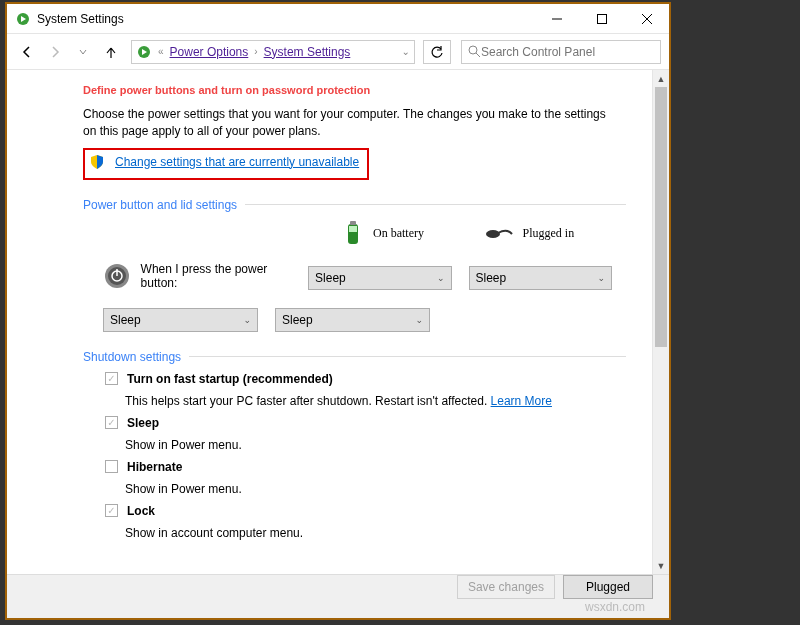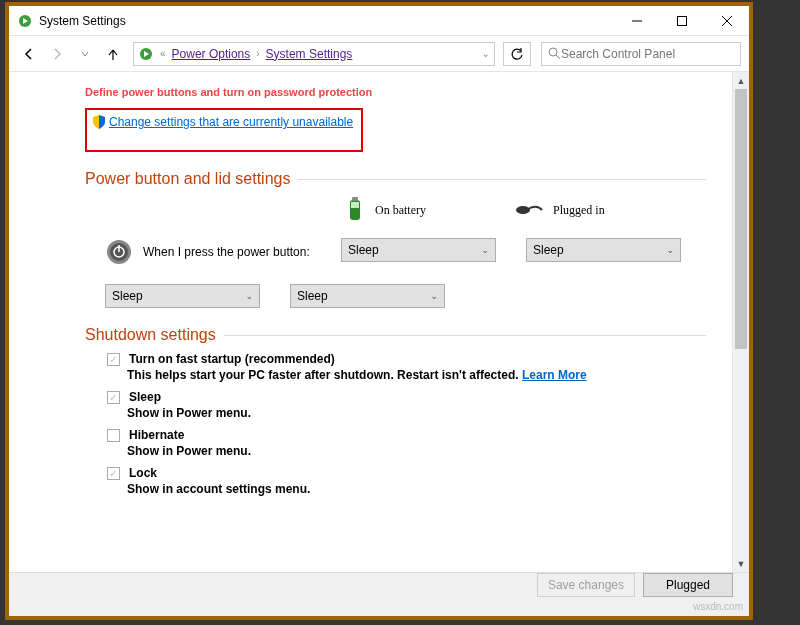--- a/index.html
+++ b/index.html
@@ -1,17 +1,17 @@
 <!DOCTYPE html>
 <html><head>
 <meta charset="utf-8">
 <style>
   * { box-sizing: border-box; margin: 0; padding: 0; }
   body { font-family: "Segoe UI", Tahoma, sans-serif; font-size: 12px; background: #333; width: 800px; height: 625px; overflow: hidden; }
-  .window { position: absolute; left: 5px; top: 2px; width: 748px; height: 618px; background: #fff; border: 4px solid #a16207; display: flex; flex-direction: column; }
+  .window { position: absolute; left: 5px; top: 2px; width: 666px; height: 618px; background: #fff; border: 2px solid #a16207; display: flex; flex-direction: column; }
   .titlebar { height: 30px; display: flex; align-items: center; padding-left: 8px; background: #fff; border-bottom: 1px solid #e5e5e5; }
   .titlebar .ticon { width: 16px; height: 16px; margin-right: 6px; }
   .titlebar .title { flex: 1; font-size: 12px; color: #000; }
   .tbtn { width: 45px; height: 29px; display: flex; align-items: center; justify-content: center; color: #000; }
   .navrow { height: 36px; display: flex; align-items: center; padding: 0 8px; gap: 4px; border-bottom: 1px solid #e5e5e5; }
   .navbtn { width: 24px; height: 24px; display: flex; align-items: center; justify-content: center; color: #777; }
   .navbtn.enabled { color: #000; }
   .addrbox { flex: 1; height: 24px; border: 1px solid #ccc; display: flex; align-items: center; padding: 0 4px; gap: 6px; margin: 0 4px; }
   .addrbox .crumb { color: #4c1d95; text-decoration: underline; }
   .addrbox .sep { color: #888; font-size: 10px; }
@@ -21,40 +21,40 @@
   .searchbox input { border: none; outline: none; flex: 1; font-size: 12px; color: #555; }
   .body { flex: 1; display: flex; overflow: hidden; }
   .content { flex: 1; padding: 14px 26px 0 26px; overflow-y: auto; position: relative; }
   .scrollbar { width: 17px; background: #f0f0f0; border-left: 1px solid #e5e5e5; display: flex; flex-direction: column; }
   .sbtn { height: 17px; display: flex; align-items: center; justify-content: center; color: #555; font-size: 9px; }
   .strack { flex: 1; position: relative; }
   .sthumb { position: absolute; top: 0; left: 2px; right: 2px; height: 260px; background: #c2c2c2; }
   h1.heading { color: #ef4444; font-size: 11px; font-weight: 700; margin-bottom: 10px; padding-left: 50px; }
   p.desc { color: #000; font-size: 12px; line-height: 1.4; margin-bottom: 8px; padding-left: 50px; padding-right: 20px;}
   .shieldrow { display: flex; align-items: center; gap: 6px; padding-left: 50px; }
-  .redbox { border: 2px solid #d00; padding: 4px 8px 20px 4px; display: inline-flex; align-items: center; gap: 2px; }
+  .redbox { border: 2px solid #d00; padding: 4px 8px 8px 4px; display: inline-flex; align-items: center; gap: 10px; }
   .link { color: #0066cc; text-decoration: underline; cursor: pointer; }
-  .section-head { color: #c2410c; font-size: 16px; margin-top: 18px; padding-left: 50px; display: flex; align-items: center; }
+  .section-head { color: #3b82f6; font-size: 12px; margin-top: 18px; padding-left: 50px; display: flex; align-items: center; }
   .section-head .line { flex: 1; height: 1px; background: #ddd; margin-left: 8px; }
   .colheads { display: flex; padding-left: 310px; margin: 8px 0 14px 0; gap: 0; align-items: center; font-family: Liberation Serif, serif; }
   .colhead { width: 170px; display: flex; align-items: center; gap: 10px; color: #000; }
-  .optrow { display: flex; align-items: flex-start; padding-left: 70px; margin-bottom: 18px; gap: 16px; }
+  .optrow { display: flex; align-items: flex-end; padding-left: 70px; margin-bottom: 18px; gap: 3px; }
   .optlabel { width: 220px; display: flex; align-items: center; gap: 10px; }
   .sel { width: 155px; height: 24px; border: 1px solid #adadad; background: #e1e1e1; display: flex; align-items: center; padding: 0 6px; justify-content: space-between; font-size: 12px; margin-right: 14px; }
   .sel .chev { font-size: 9px; color: #555; }
   .shutopt { padding-left: 72px; margin-top: 8px; }
   .shutopt .row1 { display: flex; align-items: center; gap: 9px; }
-  .shutopt .row2 { padding-left: 20px; color: #000; margin-top: 2px; font-weight: bold; }
+  .shutopt .row2 { padding-left: 20px; color: #000; margin-top: 8px; }
   .chk { width: 13px; height: 13px; border: 1px solid #aaa; display: inline-flex; align-items: center; justify-content: center; font-size: 10px; color: #bbb; }
   .chk.checked::after { content: "✓"; }
   .bold { font-weight: 600; }
   .footer { height: 44px; border-top: 1px solid #ddd; background: #f0f0f0; display: flex; align-items: flex-start; justify-content: flex-end; padding: 0 16px; gap: 8px; }
   .btn { min-width: 90px; height: 24px; border: 1px solid #adadad; background: #e1e1e1; display: flex; align-items: center; justify-content: center; font-size: 12px; padding: 0 10px; }
   .btn.disabled { color: #a0a0a0; border-color: #d0d0d0; background: #efefef; }
-  .watermark { position: absolute; right: 6px; bottom: 4px; font-size: 10px; color: #bbb; }
+  .watermark { position: absolute; right: 24px; bottom: 4px; font-size: 12px; color: #bbb; }
 </style>
 </head>
 <body>
 
 <div class="window">
 
   <div class="titlebar">
     <svg class="ticon" viewBox="0 0 16 16">
       <circle cx="8" cy="8" r="6" fill="#3a9d3a"></circle>
         <path d="M6 5 L11 8 L6 11 Z" fill="#fff"></path>
@@ -124,20 +124,21 @@
           <line x1="8" y1="8" x2="12" y2="12" stroke="#888"></line>
         </svg>
       <input placeholder="Search Control Panel" style="">
     </div>
   </div>
 
   <div class="body">
     <div class="content">
 
       <h1 class="heading">Define power buttons and turn on password protection</h1>
+      <p class="desc">Choose the power settings that you want for your computer. The changes you make to the settings on this page apply to all of your power plans.</p>
 
       <div class="shieldrow">
         <span class="redbox">
           <svg width="16" height="16">
               <path d="M8 1 L14 3 V8 C14 12 8 15 8 15 C8 15 2 12 2 8 V3 Z" fill="#f7c600"></path>
               <path d="M8 1 L14 3 V8 C14 12 8 15 8 15 Z" fill="#0a6ad5"></path>
             </svg>
           <span class="link">Change settings that are currently unavailable</span>
         </span>
       </div>
@@ -220,21 +221,21 @@
             <span class="chk"></span>
             <span class="bold">Hibernate</span>
           </div>
         <div class="row2">Show in Power menu.</div>
       </div>
       <div class="shutopt">
         <div class="row1">
             <span class="chk checked"></span>
             <span class="bold">Lock</span>
           </div>
-        <div class="row2">Show in account settings menu.</div>
+        <div class="row2">Show in account computer menu.</div>
       </div>
 
     </div>
 
     <div class="scrollbar">
       <div class="sbtn">▲</div>
       <div class="strack">
           <div class="sthumb"></div>
         </div>
       <div class="sbtn">▼</div>

